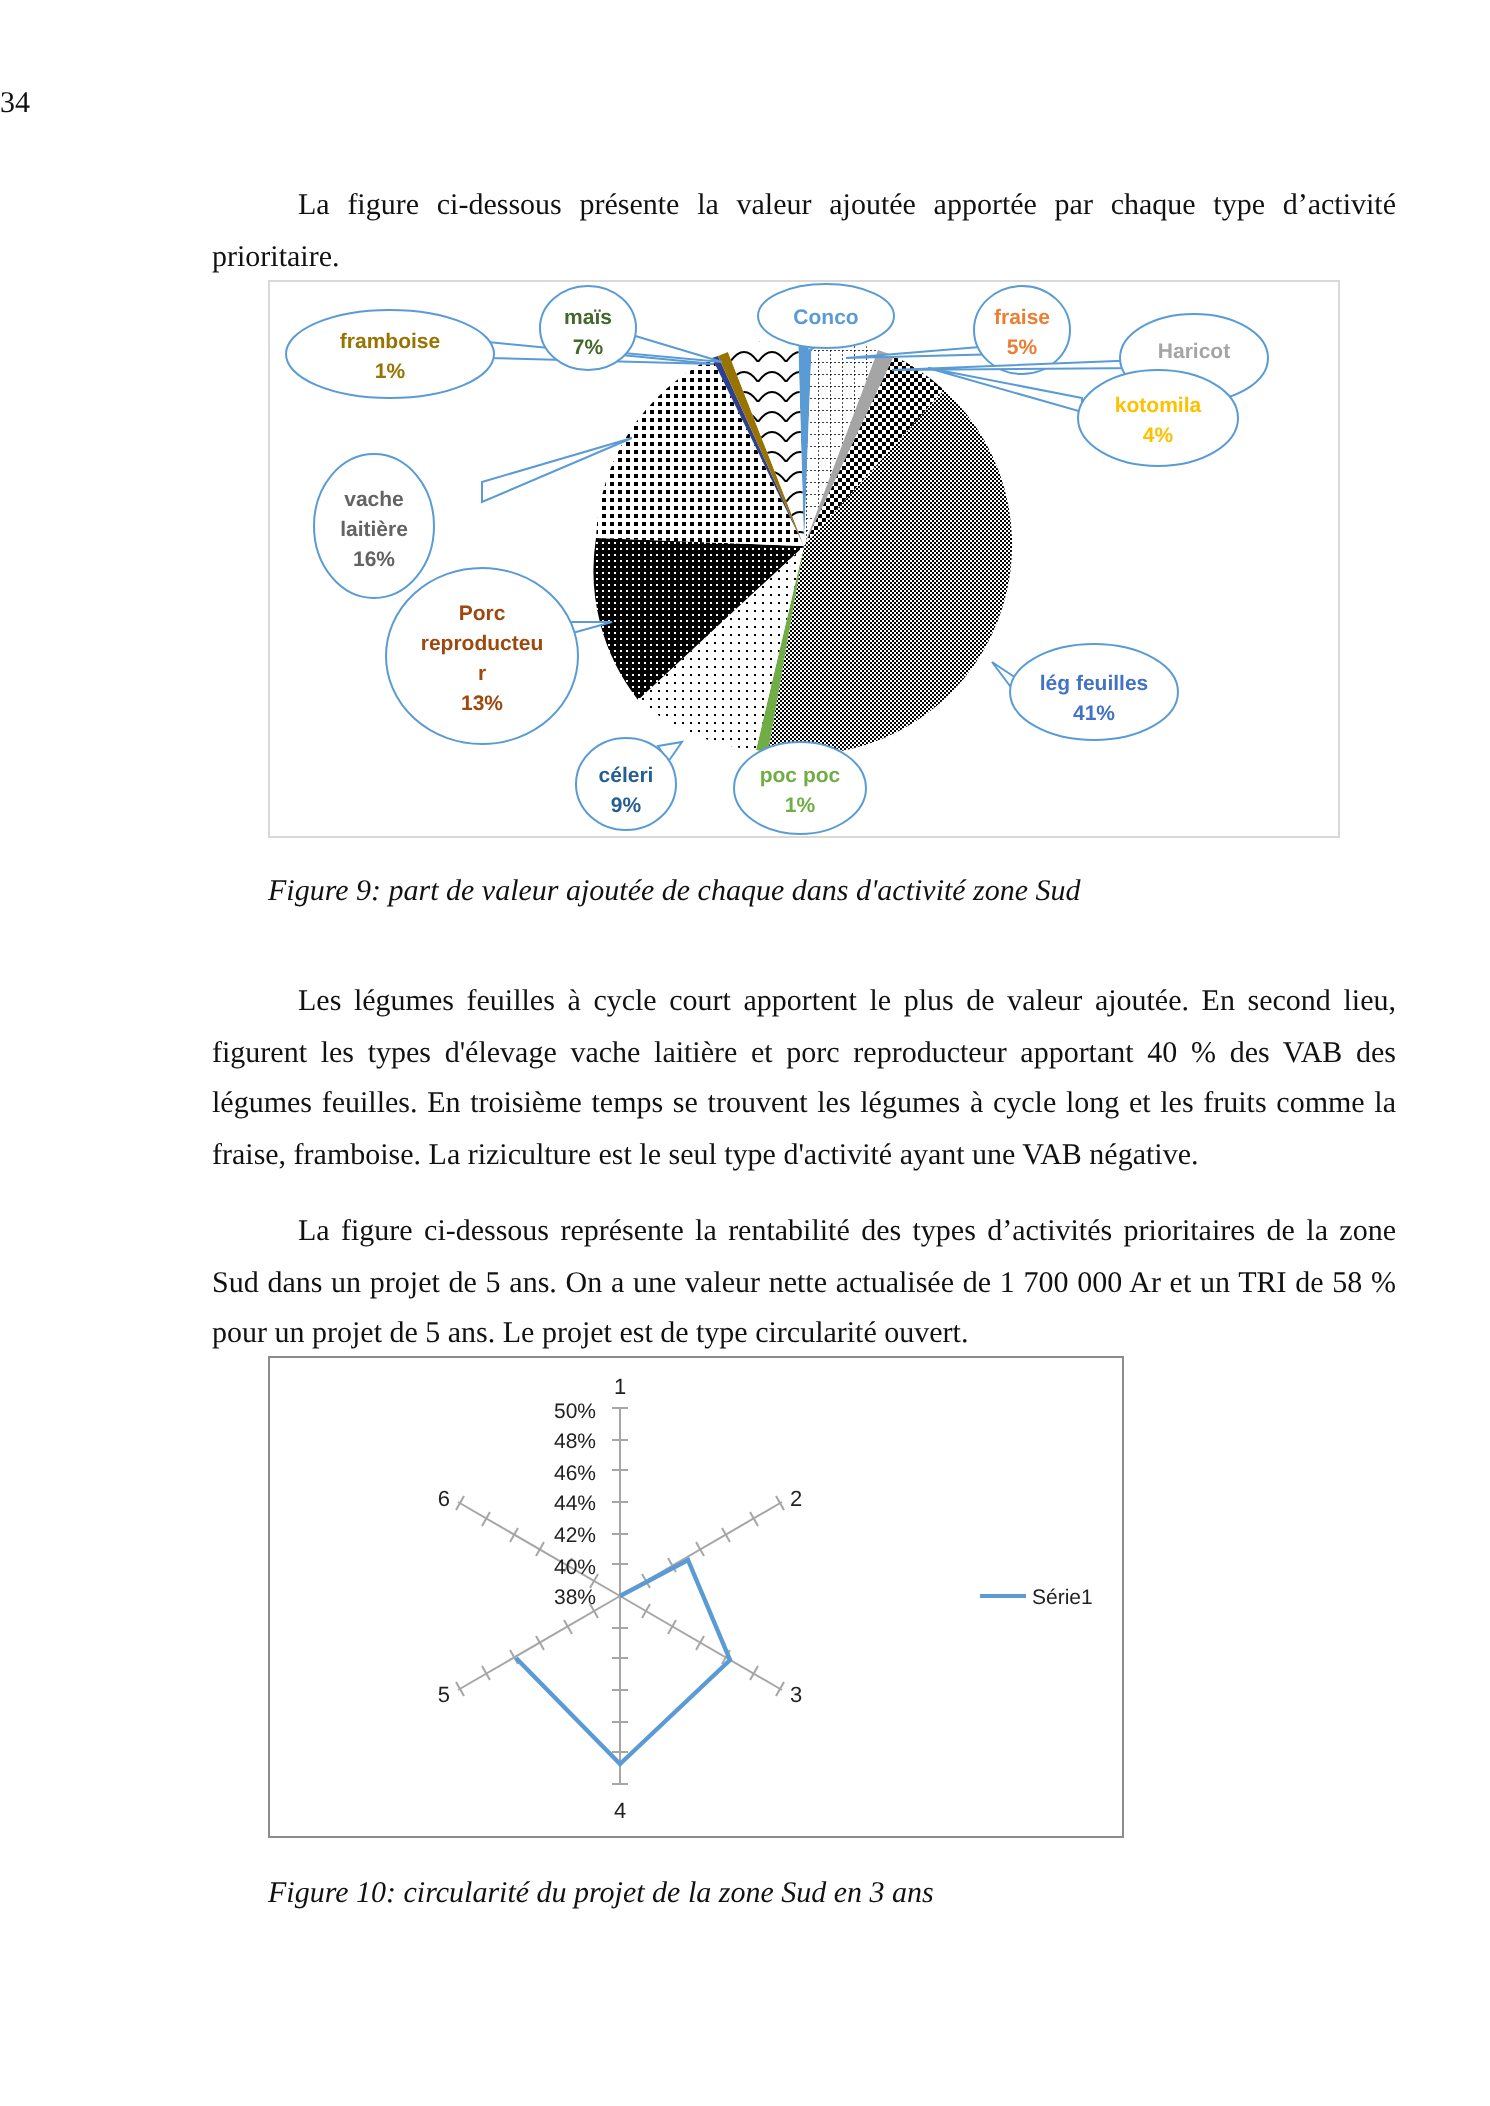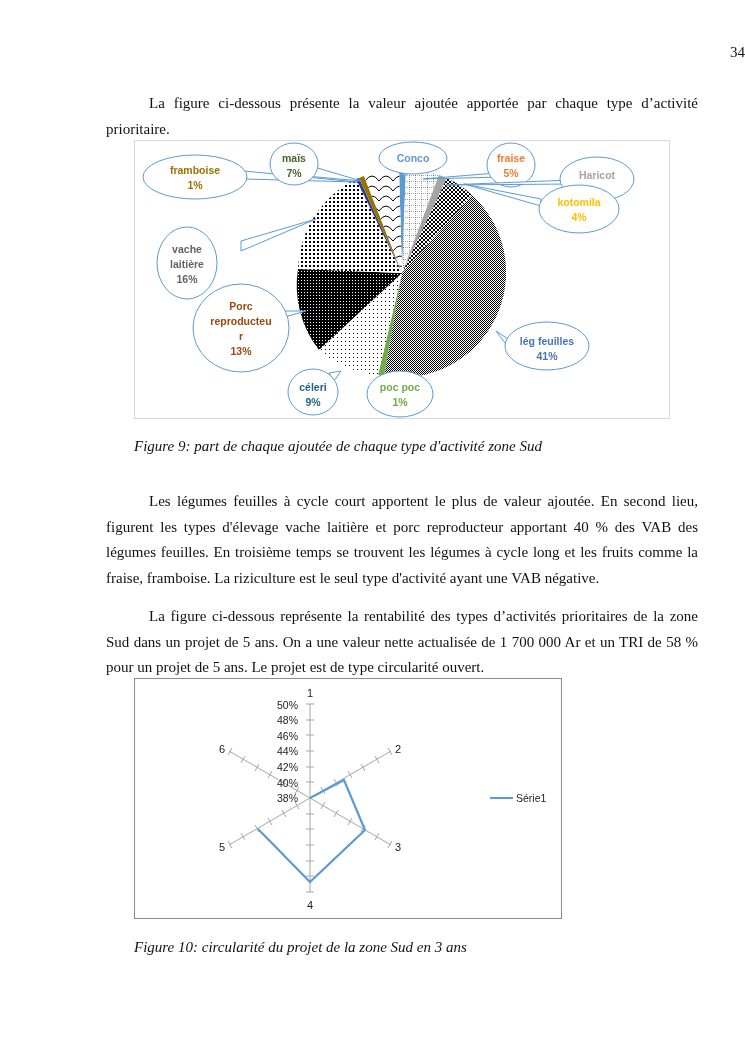--- a/index.html
+++ b/index.html
@@ -1,18 +1,18 @@
 <!DOCTYPE html>
 <html><head>
 <meta charset="utf-8">
 <style>
   html, body { margin: 0; padding: 0; background: #ffffff; }
   body { width: 745px; height: 1053px; position: relative; overflow: hidden;
          font-family: "Liberation Serif", serif; color: #111; }
-  .page-number { position: absolute; top: 44px; left: 0; width: 745px; text-align: right; font-size: 15px; }
+  .page-number { position: absolute; top: 44px; left: 0; width: 745px; text-align: left; font-size: 15px; }
   .para { position: absolute; left: 90px; width: 592px; font-size: 15px; line-height: 25.5px; text-align: justify; text-align-last: left; margin: 16px; }
   .para .indent { display: inline-block; width: 43px; }
   .caption { position: absolute; left: 134px; font-style: italic; font-size: 15px; }
   .chart-frame { position: absolute; border: 1px solid #d9d9d9; background: #fff; }
   .radar-frame { border-color: #8c8c8c; }
   svg text { font-family: "Liberation Sans", sans-serif; }
 </style>
 </head>
 <body>
 
@@ -114,21 +114,21 @@
       <text x="312" y="390" fill="#255e91">céleri</text>
       <text x="312" y="405" fill="#255e91">9%</text>
       <text x="399" y="390" fill="#70ad47">poc poc</text>
       <text x="399" y="405" fill="#70ad47">1%</text>
       <text x="546" y="344" fill="#4472c4">lég feuilles</text>
       <text x="546" y="359" fill="#4472c4">41%</text>
     </g>
   </svg>
 </div>
 
-<div class="caption" style="top:438px;">Figure 9: part de chaque ajoutée de chaque type d'activité zone Sud</div>
+<div class="caption" style="top:438px;">Figure 9: part de valeur ajoutée de chaque dans d'activité zone Sud</div>
 
 <p class="para" style="top:473px;"><span class="indent"></span><span>Les légumes feuilles à cycle court apportent le plus de valeur ajoutée. En second lieu, figurent les types d'élevage vache laitière et porc reproducteur apportant 40 % des VAB des légumes feuilles. En troisième temps se trouvent les légumes à cycle long et les fruits comme la fraise, framboise. La riziculture est le seul type d'activité ayant une VAB négative.</span></p>
 
 <p class="para" style="top:588px;"><span class="indent"></span><span>La figure ci-dessous représente la rentabilité des types d’activités prioritaires de la zone Sud dans un projet de 5 ans. On a une valeur nette actualisée de 1 700 000 Ar et un TRI de 58 % pour un projet de 5 ans. Le projet est de type circularité ouvert.</span></p>
 
 <div class="chart-frame radar-frame" style="left:134px; top:678px; width:426px; height:239px;">
   <svg width="426" height="239" viewBox="134 678 426 239" xmlns="http://www.w3.org/2000/svg">
     <g stroke="#a6a6a6" stroke-width="1">
       <line x1="309" y1="797" x2="309" y2="703"></line>
       <line x1="309" y1="797" x2="390" y2="750"></line>

